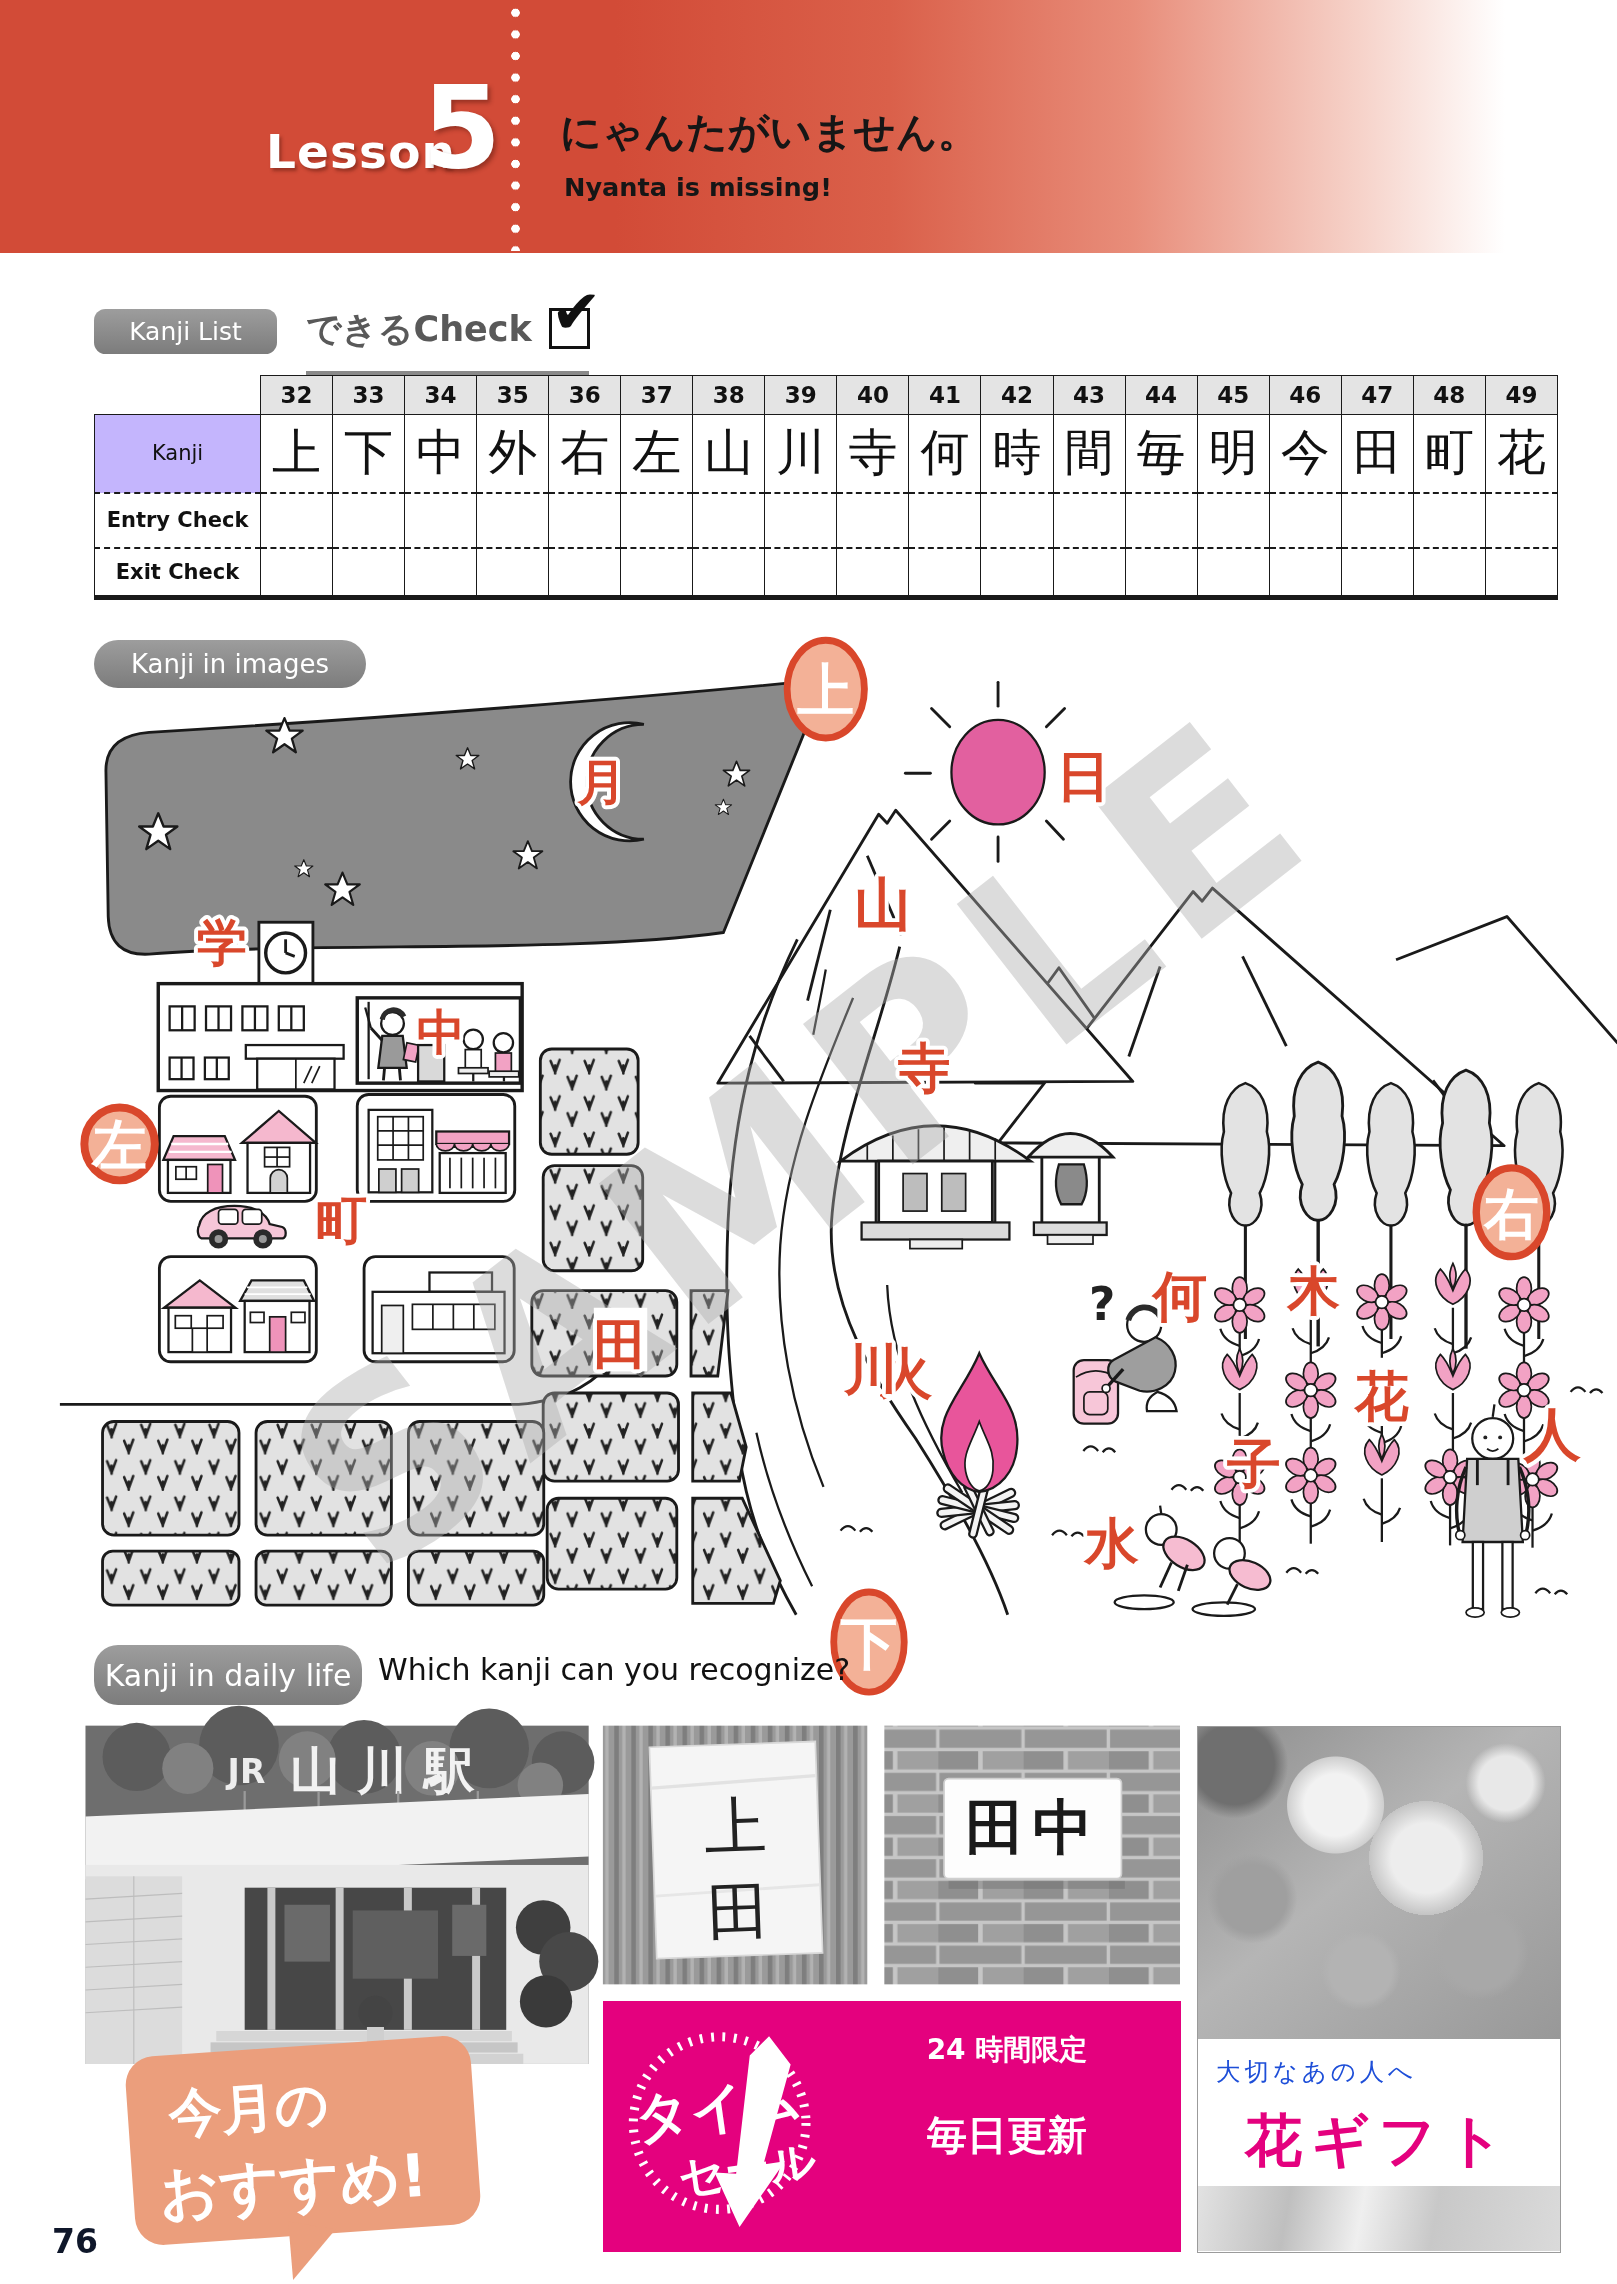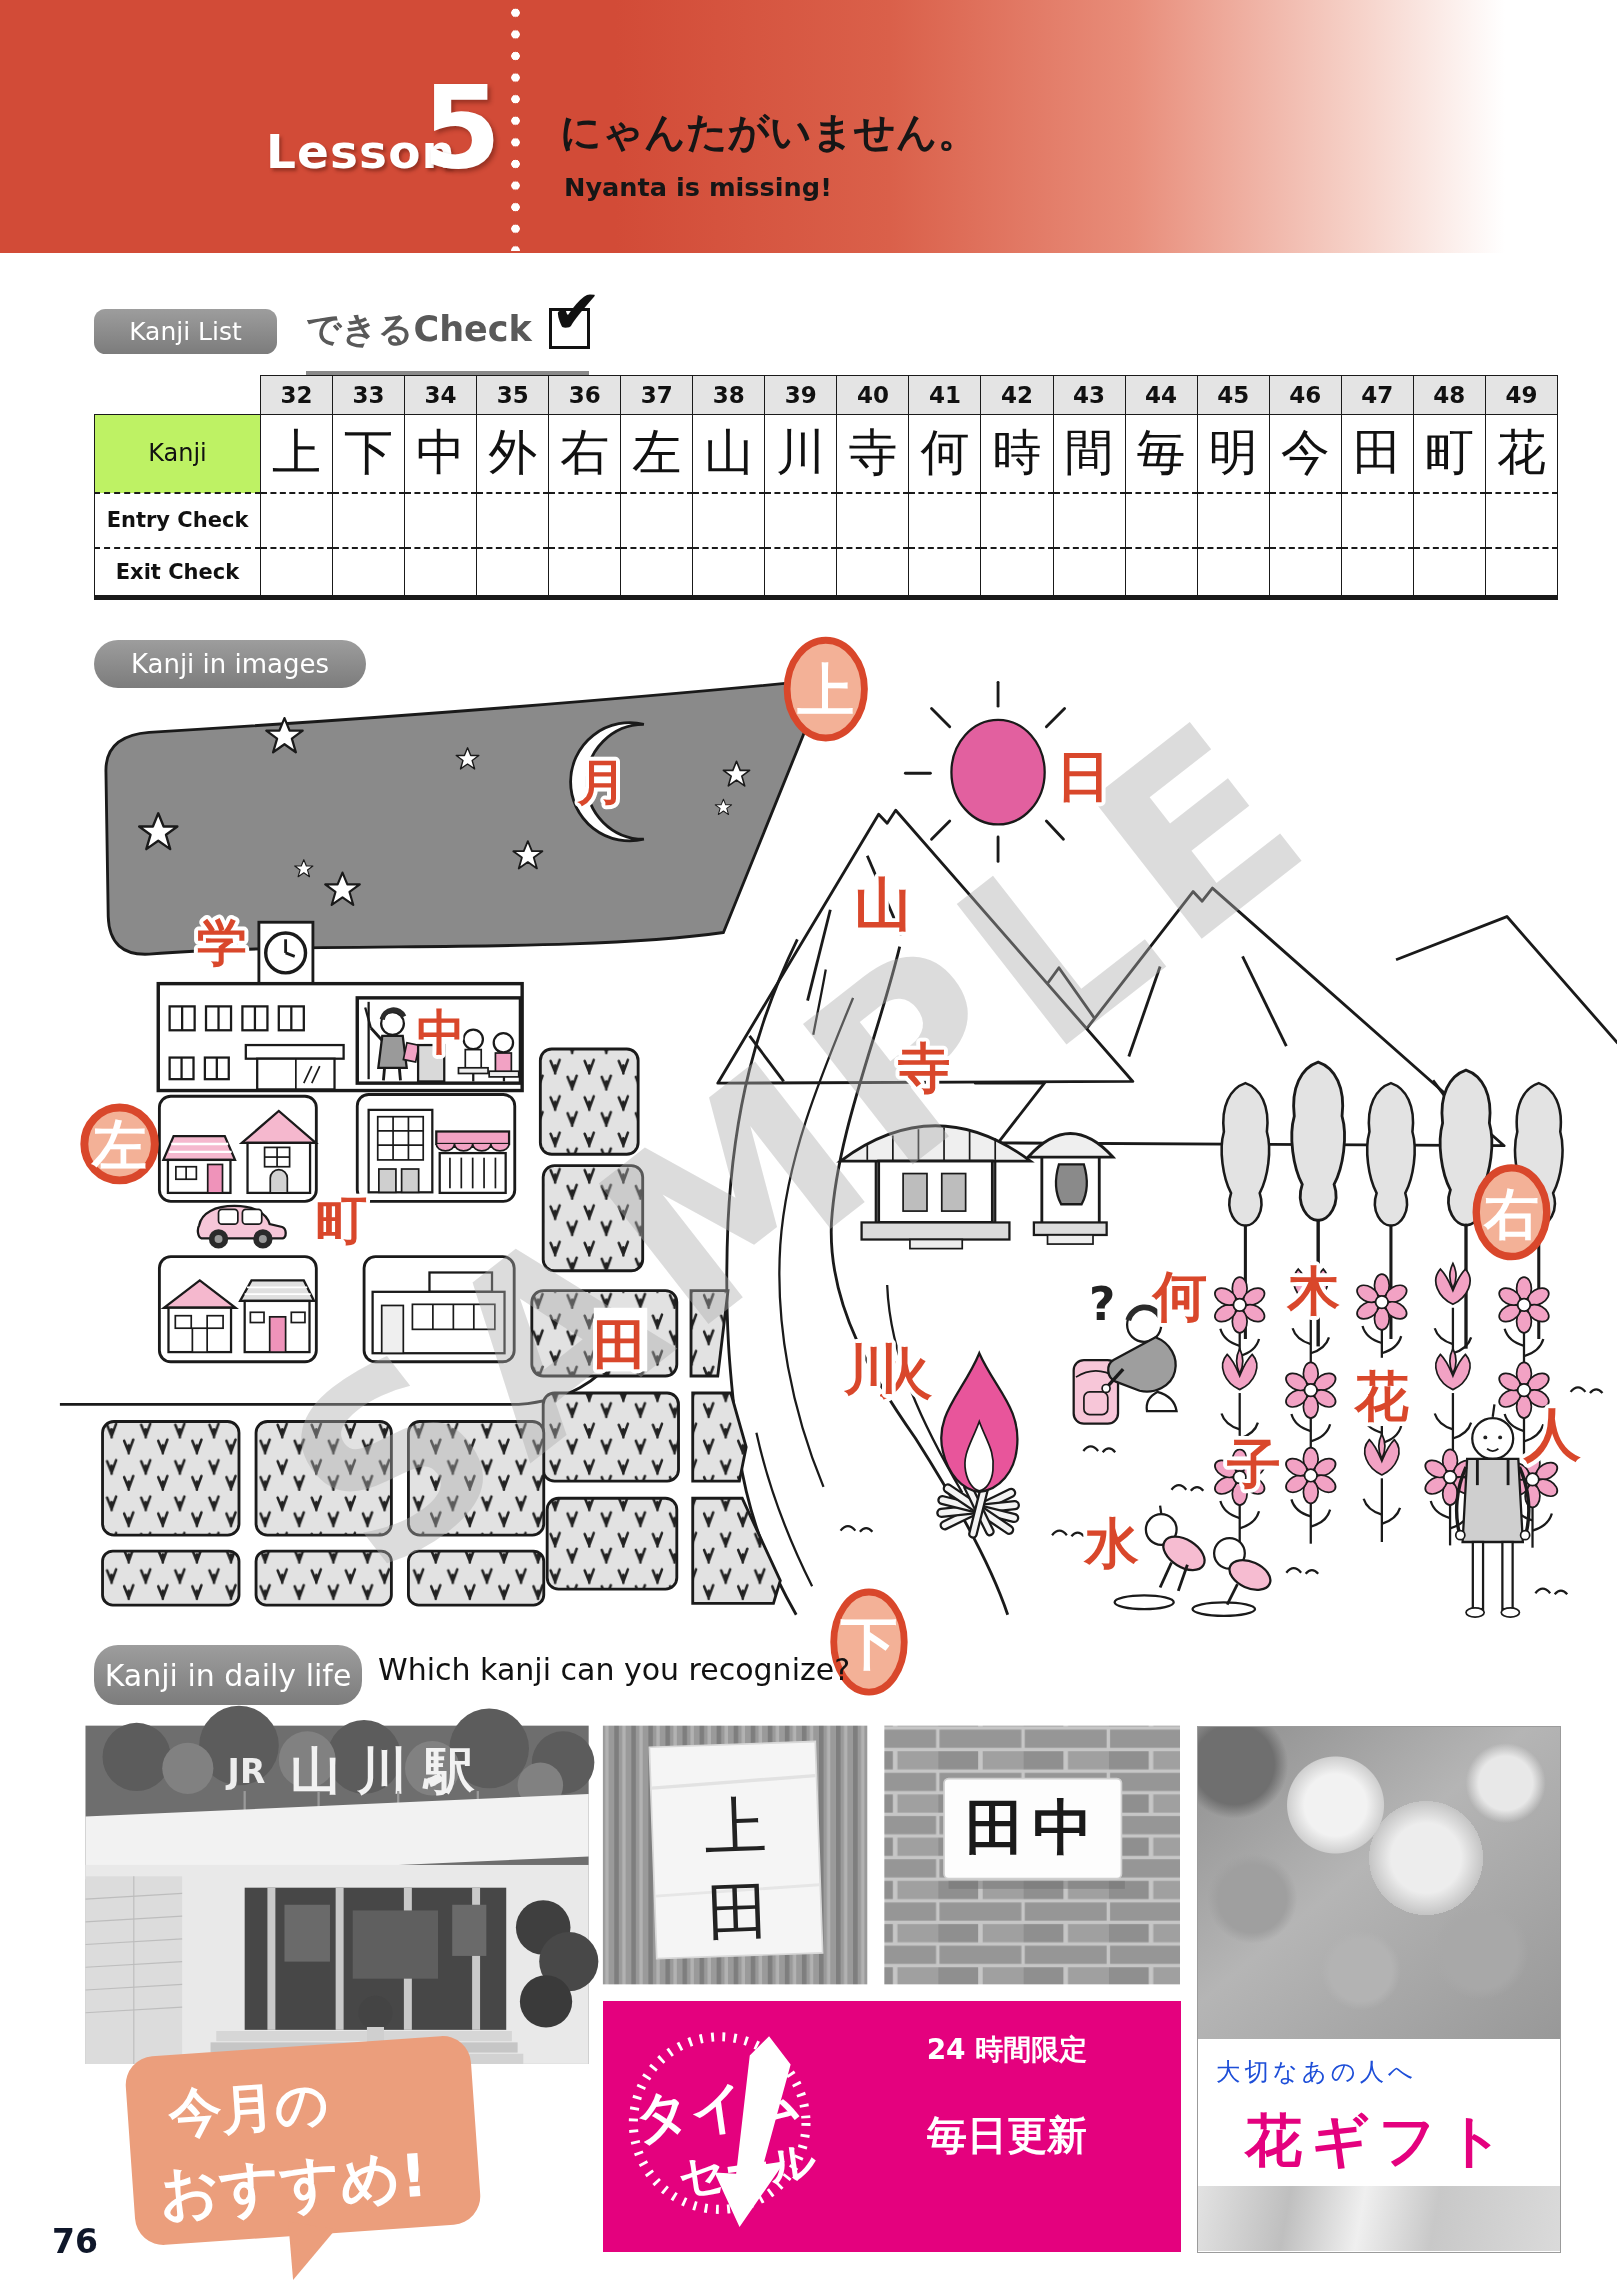--- a/index.html
+++ b/index.html
@@ -35,21 +35,21 @@
 
   
   .kanji-table{position:absolute;left:94px;top:375px;width:1464px;border-collapse:collapse;table-layout:fixed;}
   .kanji-table td,.kanji-table th{border:1.7px solid #1a1a1a;text-align:center;vertical-align:middle;padding:0;color:#111;}
   .kanji-table .corner{border:none;background:#fff;}
   .col-label{width:166px;}
   .num-row{height:39px;}
   .num-row td{background:#e4e4e4;font-size:23px;font-weight:bold;}
   .kanji-row{height:78px;}
   .kanji-row td{font-size:49px;font-family:"DejaVu Serif",serif;font-weight:normal;}
-  .kanji-row th{font-size:24px;font-weight:normal;background:#bef264;}
+  .kanji-row th{font-size:21px;font-weight:normal;background:#c4b5fd;}
   .entry-row{height:55px;}
   .exit-row{height:50px;}
   .entry-row th,.exit-row th{font-size:21px;font-weight:bold;background:#fff;}
   .entry-row td,.entry-row th{border-top:2.3px dashed #1a1a1a;}
   .exit-row td,.exit-row th{border-top:2.3px dashed #1a1a1a;}
   .exit-row td,.exit-row th{border-bottom:5.1px solid #1a1a1a;}
 
   
   .art{position:absolute;left:0;top:0;}
   .k-label{fill:#d9472b;font-weight:bold;text-anchor:middle;paint-order:stroke;stroke:#ffffff;stroke-width:14px;stroke-linejoin:round;}

